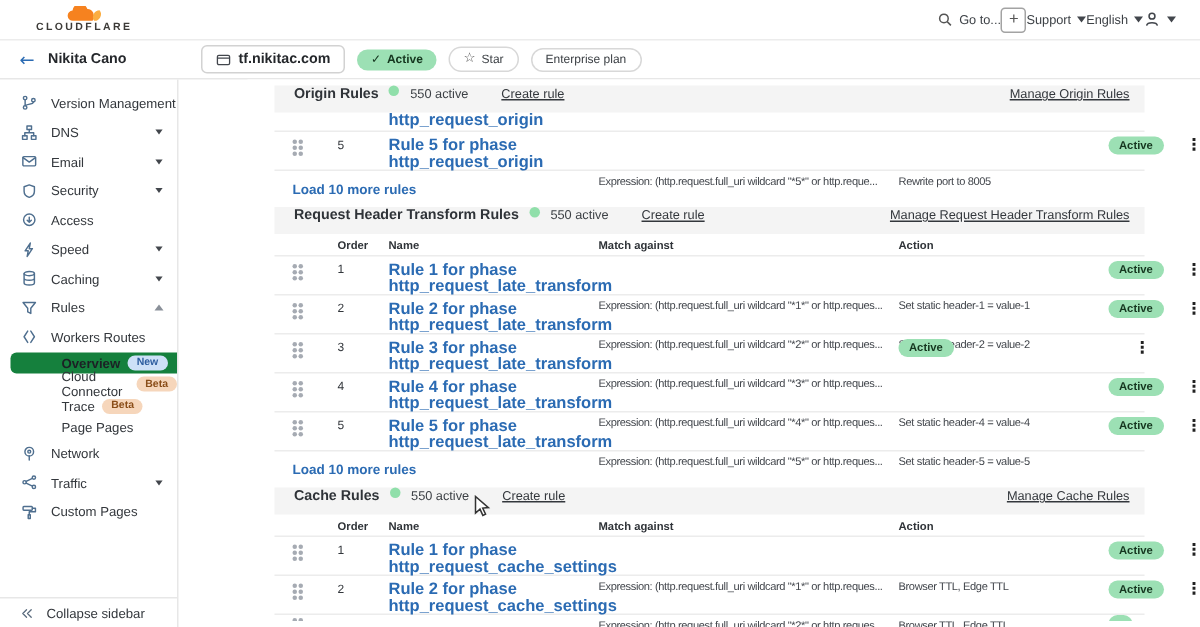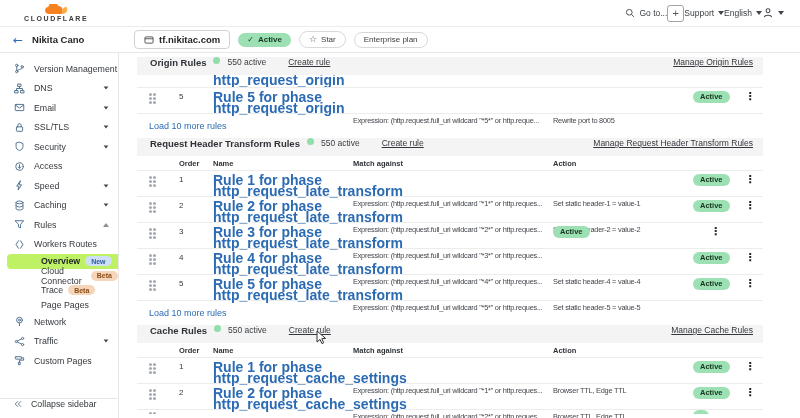--- a/index.html
+++ b/index.html
@@ -30,76 +30,76 @@
   .domainbar { flex:1; display:flex; align-items:center; gap:8px; padding-left:15px; }
   .domainbox { display:flex; align-items:center; gap:5px; border:1px solid #d2d2d2;
     border-radius:4px; padding:3px 9px; font-weight:bold; font-size:9.5px; color:#24272b;
     background:#fff; cursor:pointer; }
   .pill { display:inline-flex; align-items:center; gap:4px; border-radius:999px;
     font-size:8px; padding:3px 9px; line-height:1; white-space:nowrap; }
   .pill-active { background:#9ce0b4; color:#15361f; font-weight:bold; }
   .pill-outline { border:1px solid #d8d8d8; color:#3c4045; background:#fff; }
 
   
-  .body { display:flex; height:365px; }
+  .body { display:flex; height:365px;gap:46px; }
 
   
   .sidebar { flex:0 0 119px; border-right:1px solid #e7e7e7; padding-top:6px;
     position:relative; overflow:hidden; }
   .nav-item { display:flex; align-items:center; height:19.5px; padding:0 9px 0 13px;
     gap:8px; font-size:8.8px; color:#33373c; cursor:pointer; }
   .nav-icon { width:13px; display:flex; justify-content:center; align-items:center; flex:0 0 13px; }
   .nav-icon svg { stroke:#4f6f8f; fill:none; stroke-width:1.4; stroke-linecap:round; stroke-linejoin:round; }
   .nav-label { flex:1; white-space:nowrap; }
   .nav-item .caret { transform:scale(.8); }
   .sub-item { display:flex; align-items:center; height:14.5px; padding-left:41px;
     gap:5px; font-size:8.8px; color:#33373c; cursor:pointer; }
-  .sub-item.selected { background:#bef264; border-radius:4px 0 0 4px; margin-left:7px;
+  .sub-item.selected { background:#15803d; border-radius:4px 0 0 4px; margin-left:7px;
     padding-left:34px; font-weight:bold; color:#1c2025; }
   .badge-new { background:#cde0f7; color:#2d5d9f; font-size:7px; font-weight:bold;
     padding:1.5px 6px; border-radius:999px; line-height:1; }
   .badge-beta { background:#f6d6bb; color:#8a4d18; font-size:7px; font-weight:bold;
     padding:1.5px 6px; border-radius:999px; line-height:1; }
   .collapse-row { position:absolute; bottom:0; left:0; right:0; height:20px;
-    border-top:1px solid #e7e7e7; display:flex; gap:8px;
+    border-top:1px solid #e7e7e7; display:flex; align-items:center; gap:8px;
     padding-left:13px; font-size:8.8px; color:#33373c; cursor:pointer; background:#fff; }
 
   
   .main { flex:1; overflow:hidden; padding:4px 37px 0 18px; background:#fff; }
   .sec-head { height:18px; background:#f4f4f4; display:flex; align-items:flex-start;
     gap:7px; padding:0 10px 0 13px; }
   .sec-title { font-weight:bold; font-size:9.5px; color:#2f3338; white-space:nowrap; }
   .gdot { width:7px; height:7px; border-radius:50%; background:#90dfaa; flex:0 0 7px; }
   .count { font-size:8.5px; color:#3c4045; white-space:nowrap; }
   .linklike { font-size:8.5px; color:#33373c; text-decoration:underline; cursor:pointer;
     white-space:nowrap; margin-left:15px; }
   .manage { margin-left:auto; }
 
   .grid-cols { display:grid; grid-template-columns:30px 34px 140px 200px 140px 45px 24px;
     padding-left:12px; }
   .colhead { height:15px; align-items:center; font-weight:bold; font-size:7.5px;
     color:#2f3338; border-bottom:1px solid #ececec; }
   .rrow { height:26px; padding-top:4px; border-bottom:1px solid #ececec; align-items:start; }
   .c-order { font-size:8px; color:#33373c; }
-  .c-name { color:#2b6bb3; font-weight:bold; font-size:14px; line-height:11px;
+  .c-name { color:#2b6bb3; font-weight:bold; font-size:11px; line-height:11px;
     text-decoration:none; display:block; cursor:pointer; }
   .c-name span { display:block; white-space:nowrap; }
   .c-match, .c-action { font-size:7.4px; letter-spacing:-0.25px; color:#42464c;
     line-height:10px; white-space:nowrap; overflow:hidden; padding-right:6px;margin-top:24px; }
   .status-badge { background:#9ce0b4; color:#15361f; font-size:7.5px; font-weight:bold;
     border-radius:999px; padding:2px 7px; justify-self:start; line-height:1; margin-top:-1px; }
   .kebab { font-weight:bold; font-size:11px; color:#222; justify-self:center;
     line-height:10px; cursor:pointer; font-family:"DejaVu Sans", sans-serif; }
   .handle-dots { display:block; width:3px; height:3px; border-radius:50%; background:#a6abb3;
     box-shadow:4px 0 0 #a6abb3, 0 4px 0 #a6abb3, 4px 4px 0 #a6abb3, 0 8px 0 #a6abb3, 4px 8px 0 #a6abb3;
     margin-top:1px; cursor:grab; }
   .partial-row { height:13px; overflow:hidden; border-bottom:1px solid #ececec; align-items:start; }
   .sliver-row { height:4px; overflow:hidden; align-items:start; padding-top:1px; }
   .load-more { height:24px; display:flex; align-items:center; padding-left:12px; }
-  .load-more span { font-size:9px; color:#2b6bb3; cursor:pointer; }
+  .load-more span { font-size:9px; color:#2b6bb3; cursor:pointer;font-weight:bold; }
 
   
   .cursor { position:absolute; left:316px; top:330px; pointer-events:none; }
 
   .check { font-family:"DejaVu Sans", sans-serif; font-size:8px; }
   .star-glyph { font-family:"DejaVu Sans", sans-serif; font-size:9px; color:#555; }
 </style>
 </head>
 <body>
 
@@ -203,30 +203,20 @@
           <svg width="11" height="11" viewBox="0 0 16 16">
               <rect x="1.8" y="3.5" width="12.4" height="9" rx="1"></rect>
               <path d="M2 4.5l6 4.3 6-4.3"></path>
             </svg>
         </span>
         <span class="nav-label">Email</span>
         <span class="caret"></span>
       </div>
 
 
-      <div class="nav-item">
-        <span class="nav-icon">
-          <svg width="11" height="11" viewBox="0 0 16 16">
-              <rect x="3.5" y="7" width="9" height="6.5" rx="1"></rect>
-              <path d="M5.5 7V5a2.5 2.5 0 0 1 5 0v2"></path>
-            </svg>
-        </span>
-        <span class="nav-label">SSL/TLS</span>
-        <span class="caret"></span>
-      </div>
 
       <div class="nav-item">
         <span class="nav-icon">
           <svg width="11" height="11" viewBox="0 0 16 16">
               <path d="M8 1.8l5 1.8v4.3c0 3-2.2 5.1-5 6-2.8-.9-5-3-5-6V3.6z"></path>
             </svg>
         </span>
         <span class="nav-label">Security</span>
         <span class="caret"></span>
       </div>

